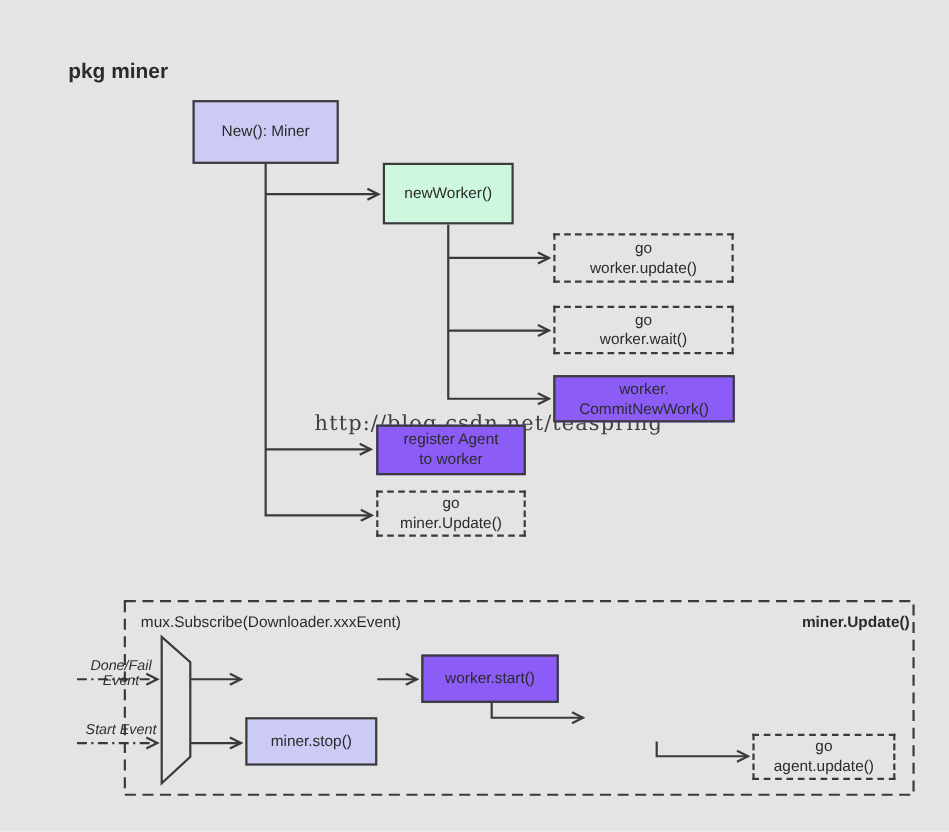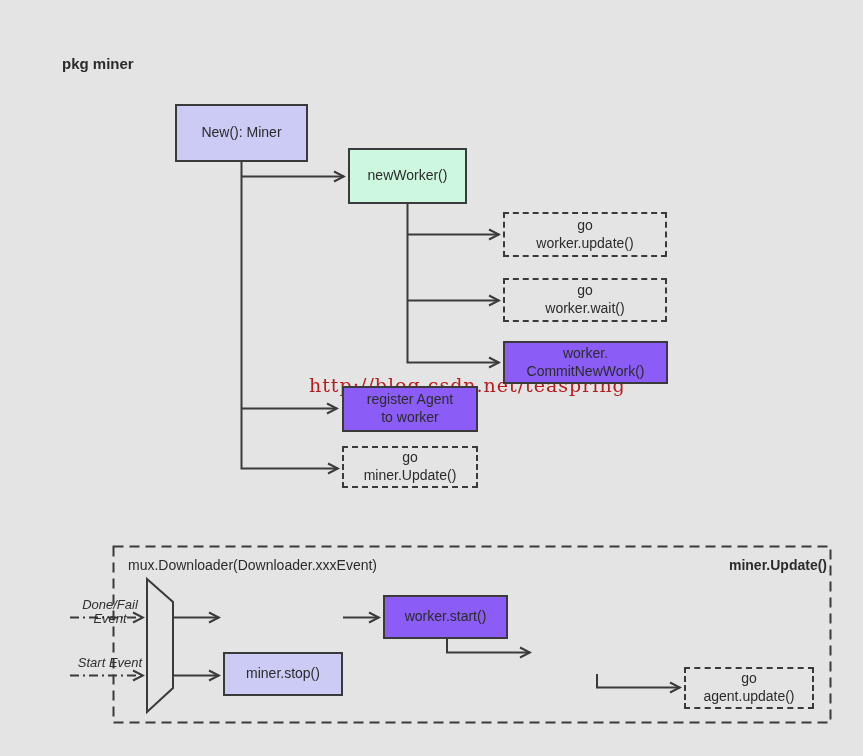--- a/index.html
+++ b/index.html
@@ -23,28 +23,27 @@
     font-size:14px;line-height:1.26;
     z-index:3;
   }
   .box span{display:block;white-space:nowrap;}
   .dashedbox{border-style:dashed;background:transparent;}
   .lavender{background:#cbcbf5;}
   .mint{background:#cdf7de;text-align:center;}
   .green{background:#8b5cf6;}
   .yellow{background:#fcfcca;}
   .lbl{position:absolute;z-index:4;white-space:nowrap;}
-  #pkg-title{left:62px;top:55px;font-size:15px;font-weight:bold;}
+  #pkg-title{left:62px;top:55px;font-size:19px;font-weight:bold;}
   #watermark{
     position:absolute;z-index:1;
     left:286px;top:374px;
     font-family:"DejaVu Serif",serif;
     font-size:19px;letter-spacing:1px;
-    color:#b91c1c;
-    margin-left:23px;
+    color:#404040;
   }
   #mux-subscribe-label{left:128px;top:557px;font-size:14px;}
   #update-title{left:627px;top:557px;width:200px;text-align:right;font-size:14px;font-weight:bold;}
   .event-label{
     position:absolute;z-index:4;
     width:86px;text-align:center;
     font-size:13px;font-style:italic;
     line-height:1.05;color:#2f2f2f;
   }
   #event-done-fail{left:67px;top:598px;}
@@ -80,33 +79,33 @@
 
     <path d="M173,617.5 L219,617.5" fill="none" stroke="#3a3a3a" stroke-width="2" marker-end="url(#arr)"></path>
     <path d="M173,675.5 L219,675.5" fill="none" stroke="#3a3a3a" stroke-width="2" marker-end="url(#arr)"></path>
 
     <path d="M343,617.5 L379,617.5" fill="none" stroke="#3a3a3a" stroke-width="2" marker-end="url(#arr)"></path>
     <path d="M447,639 L447,652.5 L530,652.5" fill="none" stroke="#3a3a3a" stroke-width="2" marker-end="url(#arr)"></path>
     <path d="M597,674 L597,687.5 L680,687.5" fill="none" stroke="#3a3a3a" stroke-width="2" marker-end="url(#arr)"></path>
   </svg>
 
   <div id="pkg-title" class="lbl">pkg miner</div>
-  <div id="mux-subscribe-label" class="lbl">mux.Downloader(Downloader.xxxEvent)</div>
+  <div id="mux-subscribe-label" class="lbl">mux.Subscribe(Downloader.xxxEvent)</div>
   <div id="update-title" class="lbl">miner.Update()</div>
 
   <div id="event-done-fail" class="event-label">
     <span>Done/Fail</span>
     <span>Event</span>
   </div>
   <div id="event-start" class="event-label">
     <span>Start</span>
     <span>Event</span>
   </div>
 
-  <div class="box lavender" style="left:175px;top:104px;width:133px;height:58px;">
+  <div class="box lavender" style="left:175px;top:91px;width:133px;height:58px;">
     <span>New(): Miner</span>
   </div>
 
   <div class="box mint" style="left:348px;top:148px;width:119px;height:56px;">
     <span>newWorker()</span>
   </div>
 
   <div class="box dashedbox" style="left:503px;top:212px;width:164px;height:45px;">
     <span>go</span>
     <span>worker.update()</span>

